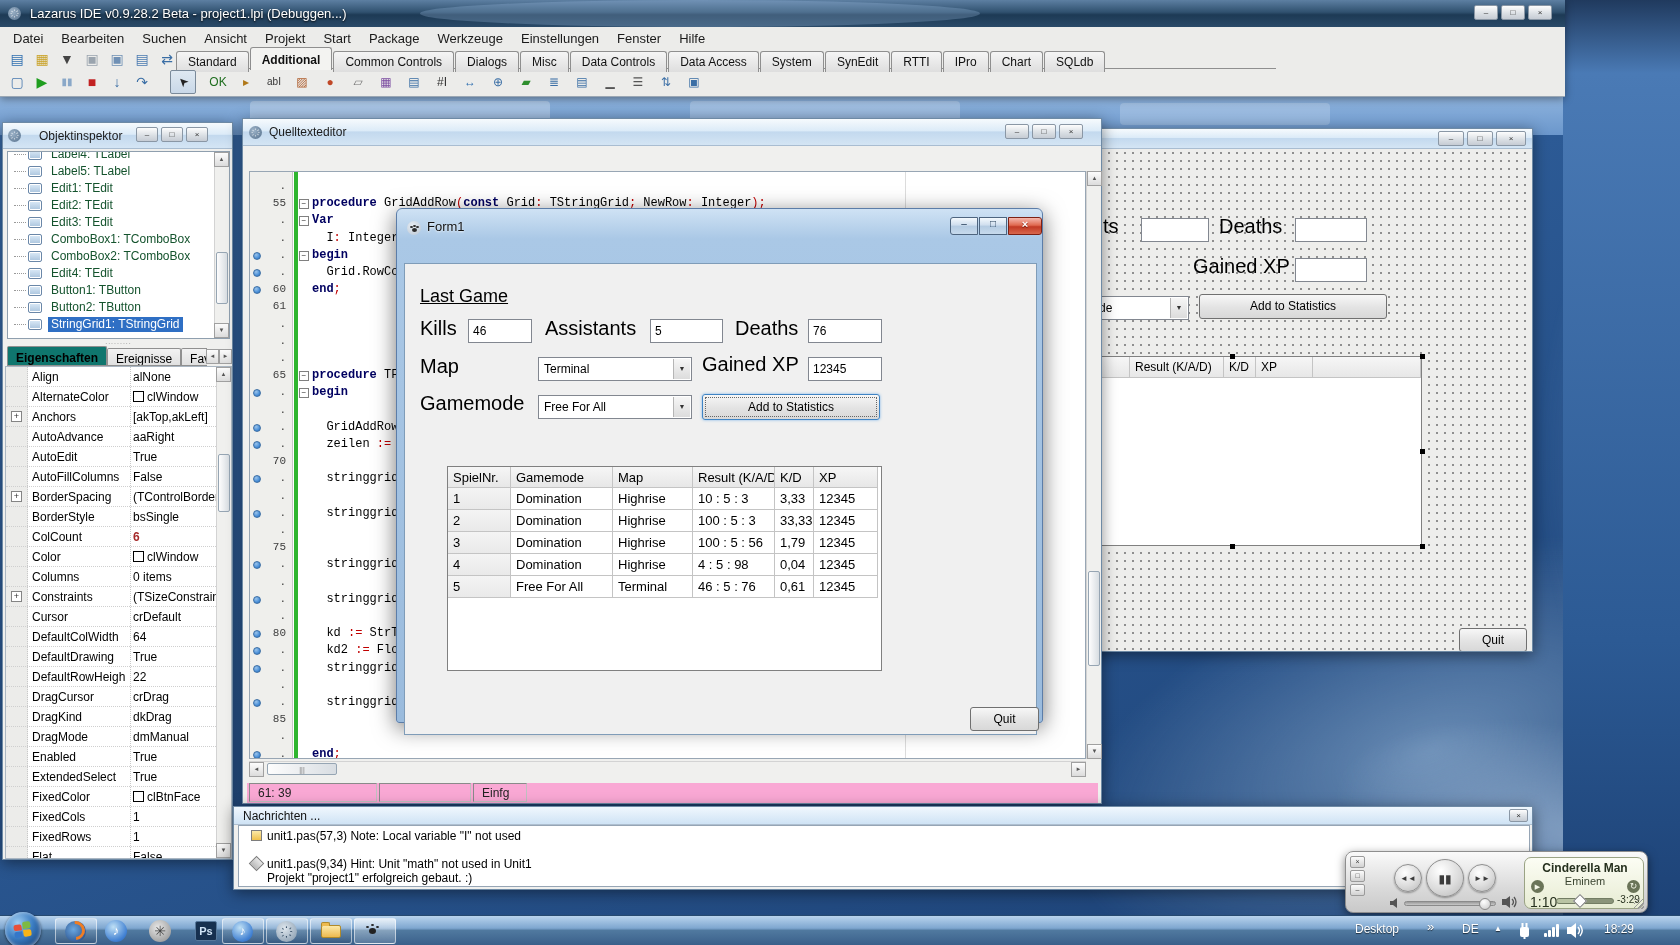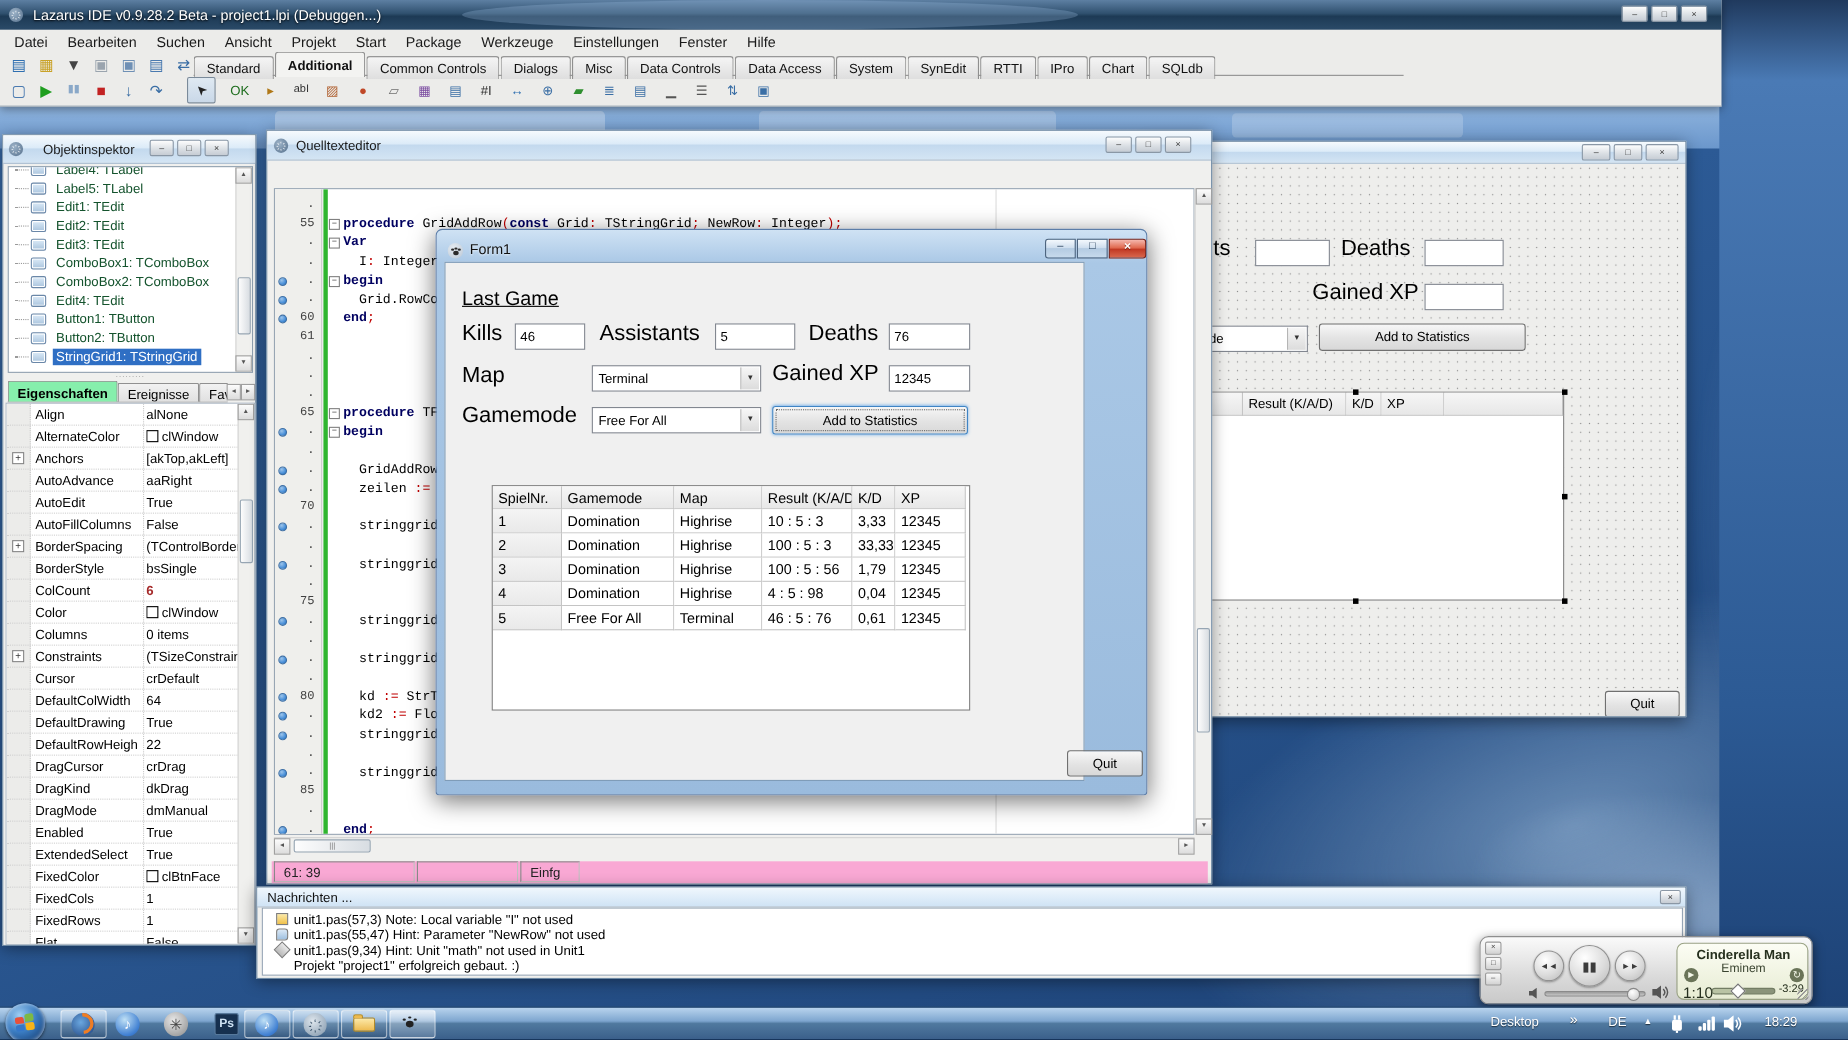--- a/index.html
+++ b/index.html
@@ -32,21 +32,21 @@
   .tlabel.sel{background:#2f6fc4;color:#fff}
   .prow{position:absolute;left:0;width:212px;height:20px;border-bottom:1px dotted #cfcfcf;font-size:12px}
   .pexp{position:absolute;left:5px;top:4px;width:11px;height:11px;border:1px solid #848484;background:#fff;
     font-size:9px;line-height:9px;text-align:center;color:#333}
   .pname{position:absolute;left:26px;top:3px;width:96px;overflow:hidden;white-space:nowrap;color:#000}
   .pval{position:absolute;left:127px;top:3px;width:85px;overflow:hidden;white-space:nowrap;color:#000}
   .pval.mod{color:#a52a2a;font-weight:bold}
   .swatch{display:inline-block;width:11px;height:11px;border:1px solid #000;background:#fff;margin-right:3px;vertical-align:-1px}
   .oitab{display:inline-block;padding:3px 8px;font-size:12px;background:linear-gradient(#f2f2f2,#dcdcdc);
     border:1px solid #909090;border-bottom:none;border-radius:2px 2px 0 0;position:relative;top:1px}
-  .oitab.active{background:#86efac;font-weight:bold;top:0;padding-top:4px}
+  .oitab.active{background:#0f766e;font-weight:bold;top:0;padding-top:4px}
   
   .sbv{position:absolute;width:15px;background:#f0f0ee;border-left:1px solid #d3d3d3}
   .sbh{position:absolute;height:15px;background:#f0f0ee;border-top:1px solid #d3d3d3}
   .sbtn{position:absolute;width:15px;height:15px;background:linear-gradient(#fcfcfc,#dcdcdc);border:1px solid #a0a0a0;
     font-size:6px;text-align:center;line-height:13px;color:#555}
   .sth{position:absolute;background:linear-gradient(90deg,#fdfdfd,#d8dde2);border:1px solid #96a5b3;border-radius:2px}
   
   .cline{position:absolute;left:0;width:840px;height:17.2px;font-family:"Liberation Mono",monospace;font-size:12px;line-height:17.2px}
   .cg{position:absolute;left:0;top:0;width:36px;text-align:right;color:#404040;font-size:11px}
   .cdot{position:absolute;left:3px;top:5px;width:8px;height:8px;border-radius:50%;
@@ -584,24 +584,20 @@
     <div class="a" style="left:0;top:0;width:1298px;height:18px;background:linear-gradient(#f0f7fd,#cfe3f5);border-bottom:1px solid #aebfd0">
       <span class="a" style="left:9px;top:2px;font-size:12px;color:#111">Nachrichten ...</span>
       <div class="wbtn" style="left:1275px;top:2px;width:19px;height:13px;line-height:11px">×</div>
     </div>
     <div class="a" style="left:4px;top:18px;width:1292px;height:62px;background:#fff;border:1px solid #96a5b5;overflow:hidden">
       <div id="msgs" class="a" style="left:0;top:3px;width:1290px;height:58px">
           <div class="msg" style="top: 0px;">
             <div class="micon mi-note"></div>
             <div class="mtext">unit1.pas(57,3) Note: Local variable "I" not used</div>
           </div>
-          <div class="msg" style="top: 14px;">
-            <div class="micon mi-hint"></div>
-            <div class="mtext">unit1.pas(55,47) Hint: Parameter "NewRow" not used</div>
-          </div>
           <div class="msg" style="top: 28px;">
             <div class="micon mi-unit"></div>
             <div class="mtext">unit1.pas(9,34) Hint: Unit "math" not used in Unit1</div>
           </div>
           <div class="msg" style="top: 42px;">
             <div class="mtext">Projekt "project1" erfolgreich gebaut. :)</div>
           </div>
         </div>
     </div>
   </div>
@@ -609,21 +605,21 @@
   <div class="a" style="left:396px;top:208px;width:647px;height:515px;background:linear-gradient(#cfe2f4,#aac8e6 30px,#9abbdd);border:1px solid #5c7priv a8;border:1px solid #5c7da8;border-radius:6px 6px 3px 3px;box-shadow:0 5px 22px rgba(0,0,0,.55)">
     <div class="a" style="left:4px;top:3px;width:639px;height:33px">
       <div class="a" style="left:6px;top:9px;width:14px;height:14px;border-radius:50%;background:radial-gradient(circle at 40% 35%,#e8eef4,#b9c6d4)">
         <div class="a" style="left:5px;top:7px;width:5px;height:4px;border-radius:50%;background:#2b2b2b;box-shadow:-3px -3px 0 -1px #2b2b2b,0 -4px 0 -1px #2b2b2b,3px -3px 0 -1px #2b2b2b"></div>
       </div>
       <span style="position:absolute;left:26px;top:7px;font-size:13px;color:#101010;text-shadow:0 1px 2px rgba(255,255,255,.8)">Form1</span>
       <div class="a" style="left:549px;top:5px;width:28px;height:18px;border:1px solid #4e657f;border-radius:3px 0 0 3px;background:linear-gradient(#f4f9fd,#cfdeee 45%,#b4cbe2 50%,#c7daec);text-align:center;font-size:10px;color:#1c3550">–</div>
       <div class="a" style="left:578px;top:5px;width:28px;height:18px;border:1px solid #4e657f;background:linear-gradient(#f4f9fd,#cfdeee 45%,#b4cbe2 50%,#c7daec);text-align:center;font-size:10px;color:#1c3550">□</div>
       <div class="a" style="left:607px;top:5px;width:34px;height:18px;border:1px solid #7c2014;border-radius:0 3px 3px 0;background:linear-gradient(#f5b8ae,#e06a50 45%,#c23a24 55%,#d8674d);text-align:center;font-size:11px;font-weight:bold;color:#fff;text-shadow:0 1px 1px #701508">×</div>
     </div>
-    <div class="a" style="left:7px;top:29px;width:582px;height:472px;background:#f0f0f0;border:1px solid #7f9cb8">
+    <div class="a" style="left:7px;top:54px;width:633px;height:472px;background:#f0f0f0;border:1px solid #7f9cb8">
       <span style="position:absolute;left:15px;top:22px;font-size:18px;color:#000;text-decoration:underline">Last Game</span>
       <span class="biglabel" style="left:15px;top:53px">Kills</span>
       <div class="fedit" style="left:63px;top:55px;width:64px;height:24px">46</div>
       <span class="biglabel" style="left:140px;top:53px">Assistants</span>
       <div class="fedit" style="left:245px;top:55px;width:73px;height:24px">5</div>
       <span class="biglabel" style="left:330px;top:53px">Deaths</span>
       <div class="fedit" style="left:403px;top:55px;width:74px;height:24px">76</div>
       <span class="biglabel" style="left:15px;top:91px">Map</span>
       <div class="combo" style="left:133px;top:93px;width:154px;height:24px">
         <span class="ctx">Terminal</span>

